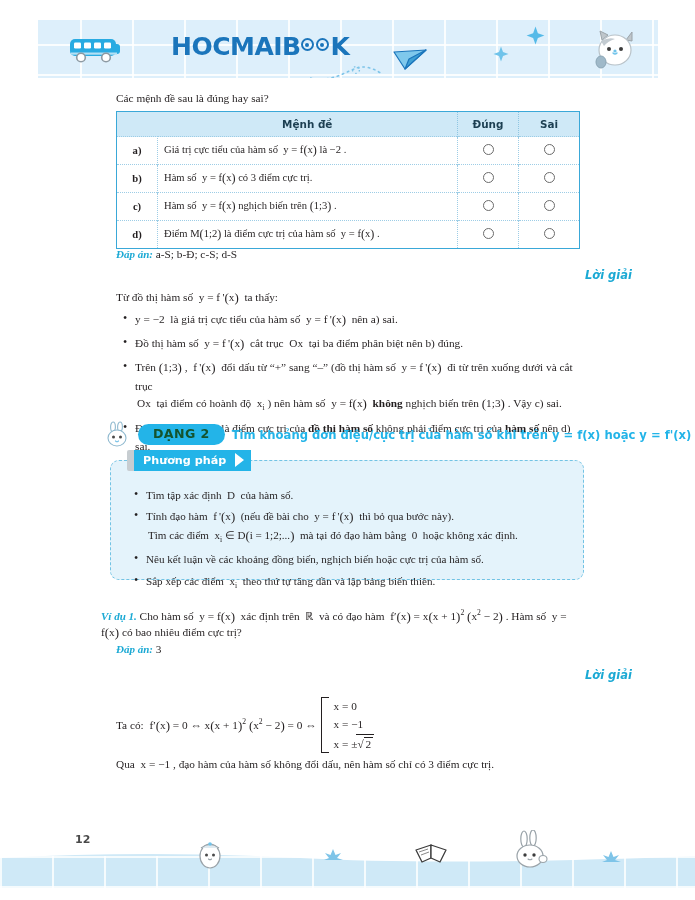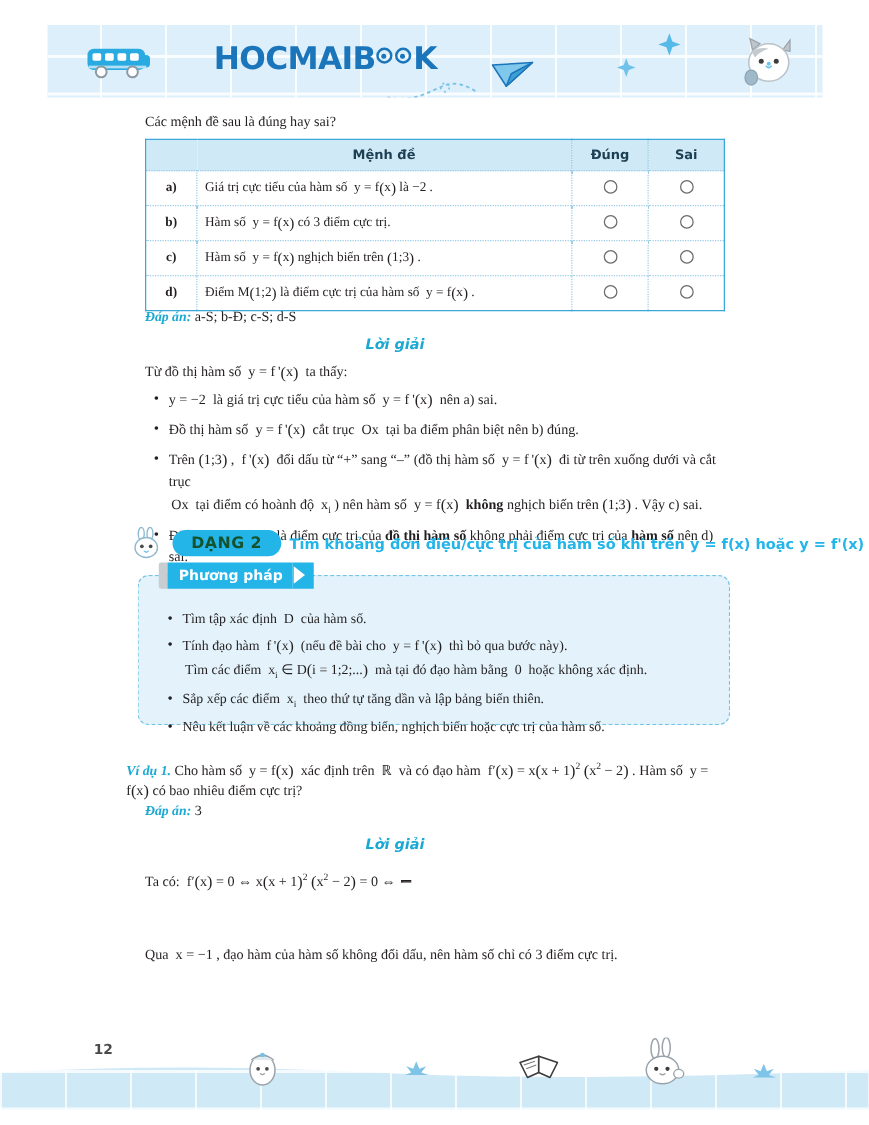--- a/index.html
+++ b/index.html
@@ -59,21 +59,21 @@
     padding:6px 6px;border-top:1px dotted #9dcde6;vertical-align:middle;
   }
   td.lbl{width:28px;text-align:center;font-weight:bold;border-right:1px dotted #9dcde6;}
   td.stmt{border-right:1px dotted #9dcde6;}
   td.opt{width:48px;text-align:center;border-right:1px dotted #9dcde6;}
   td.opt.last{border-right:none;}
   th.hdr-lbl{border-right:1px dotted #8fc6e2;}
   .radio{display:inline-block;width:9px;height:9px;border:1.1px solid #6b6b6b;border-radius:50%;}
   .ital-teal{color:#1ba9d4;font-style:italic;font-weight:bold;font-size:11px;}
   .dapan{position:absolute;left:116px;font-size:11.3px;}
-  .loigiai{position:absolute;width:632px;text-align:center;color:#1ba9d4;
+  .loigiai{position:absolute;width:632px;text-align:right;color:#1ba9d4;
     font-family:"DejaVu Sans", sans-serif;font-style:italic;font-weight:bold;font-size:11.5px;}
   .para{position:absolute;font-size:11.3px;}
   ul.bl{position:absolute;margin:0;padding:0;list-style:none;font-size:11.3px;}
   ul.bl li{position:relative;padding-left:13px;margin-bottom:4.5px;line-height:1.5;}
   ul.bl li:before{content:"•";position:absolute;left:1px;top:-1px;font-size:12px;}
   .sub-line{display:block;padding-left:2px;}
   b.bk{font-weight:bold;}
 
   
   .dang-wrap{position:absolute;left:104px;top:421px;display:flex;align-items:center;gap:7px;}
@@ -252,41 +252,46 @@
 
   <div class="method-box">
     <div class="pp-ribbon">
       <span class="pp-grey"></span>
       <span class="pp-body">Phương pháp</span>
       <span class="pp-arrow"></span>
     </div>
     <ul class="mlist">
       <li>Tìm tập xác định&nbsp; D&nbsp; của hàm số.</li>
       <li>Tính đạo hàm&nbsp; f '<span class="paren">(</span>x<span class="paren">)</span>&nbsp; (nếu đề bài cho&nbsp; y = f '<span class="paren">(</span>x<span class="paren">)</span>&nbsp; thì bỏ qua bước này).<span class="sub-line">Tìm các điểm&nbsp; x<sub>i</sub> ∈ D<span class="paren">(</span>i = 1;2;...<span class="paren">)</span>&nbsp; mà tại đó đạo hàm bằng&nbsp; 0&nbsp; hoặc không xác định.</span></li>
+      <li>Nêu kết luận về các khoảng đồng biến, nghịch biến hoặc cực trị của hàm số.</li>
       <li>Sắp xếp các điểm&nbsp; x<sub>i</sub>&nbsp; theo thứ tự tăng dần và lập bảng biến thiên.</li>
-      <li>Nêu kết luận về các khoảng đồng biến, nghịch biến hoặc cực trị của hàm số.</li>
     </ul>
   </div>
 
   <div class="para" style="left:101px;top:608px;width:468px;">
     <span class="ital-teal" style="font-style:italic;">Ví dụ 1.</span>
     <span>Cho hàm số&nbsp; y = f<span class="paren">(</span>x<span class="paren">)</span>&nbsp; xác định trên&nbsp; ℝ&nbsp; và có đạo hàm&nbsp; f′<span class="paren">(</span>x<span class="paren">)</span> = x<span class="paren">(</span>x + 1<span class="paren">)</span><span class="sup">2</span> <span class="paren">(</span>x<span class="sup">2</span> − 2<span class="paren">)</span> . Hàm số&nbsp; y = f<span class="paren">(</span>x<span class="paren">)</span> có bao nhiêu điểm cực trị?</span>
   </div>
 
   <div class="dapan" style="top:643px;">
     <span class="ital-teal">Đáp án:</span>
     <span>3</span>
   </div>
 
   <div class="loigiai" style="top:668px;">Lời giải</div>
 
   <div class="para" style="left:116px;top:697px;display:flex;align-items:center;">
     <span>Ta có:&nbsp; f′<span class="paren">(</span>x<span class="paren">)</span> = 0 ⇔ x<span class="paren">(</span>x + 1<span class="paren">)</span><span class="sup">2</span> <span class="paren">(</span>x<span class="sup">2</span> − 2<span class="paren">)</span> = 0 ⇔</span>
     <span class="cases">
       <span class="brace"></span>
+      <span class="cases-rows">
+        <div>x = 0</div>
+        <div>x = −1</div>
+        <div>x = ±<span class="sqrt">√<span style="border-top:1.1px solid #231f20;padding:0 2px;">2</span></span></div>
+      </span>
     </span>
   </div>
 
   <div class="para" style="left:116px;top:758px;width:468px;">Qua&nbsp; x = −1 , đạo hàm của hàm số không đổi dấu, nên hàm số chỉ có 3 điểm cực trị.</div>
 
   <div class="pagenum">12</div>
 
   <div class="footer-band">
     <svg class="footer-fill" viewBox="0 0 695 40" preserveAspectRatio="none">
       <path d="M0 10 Q150 2 300 10 T695 8 L695 40 L0 40 Z" fill="#cfe9f7"></path>

